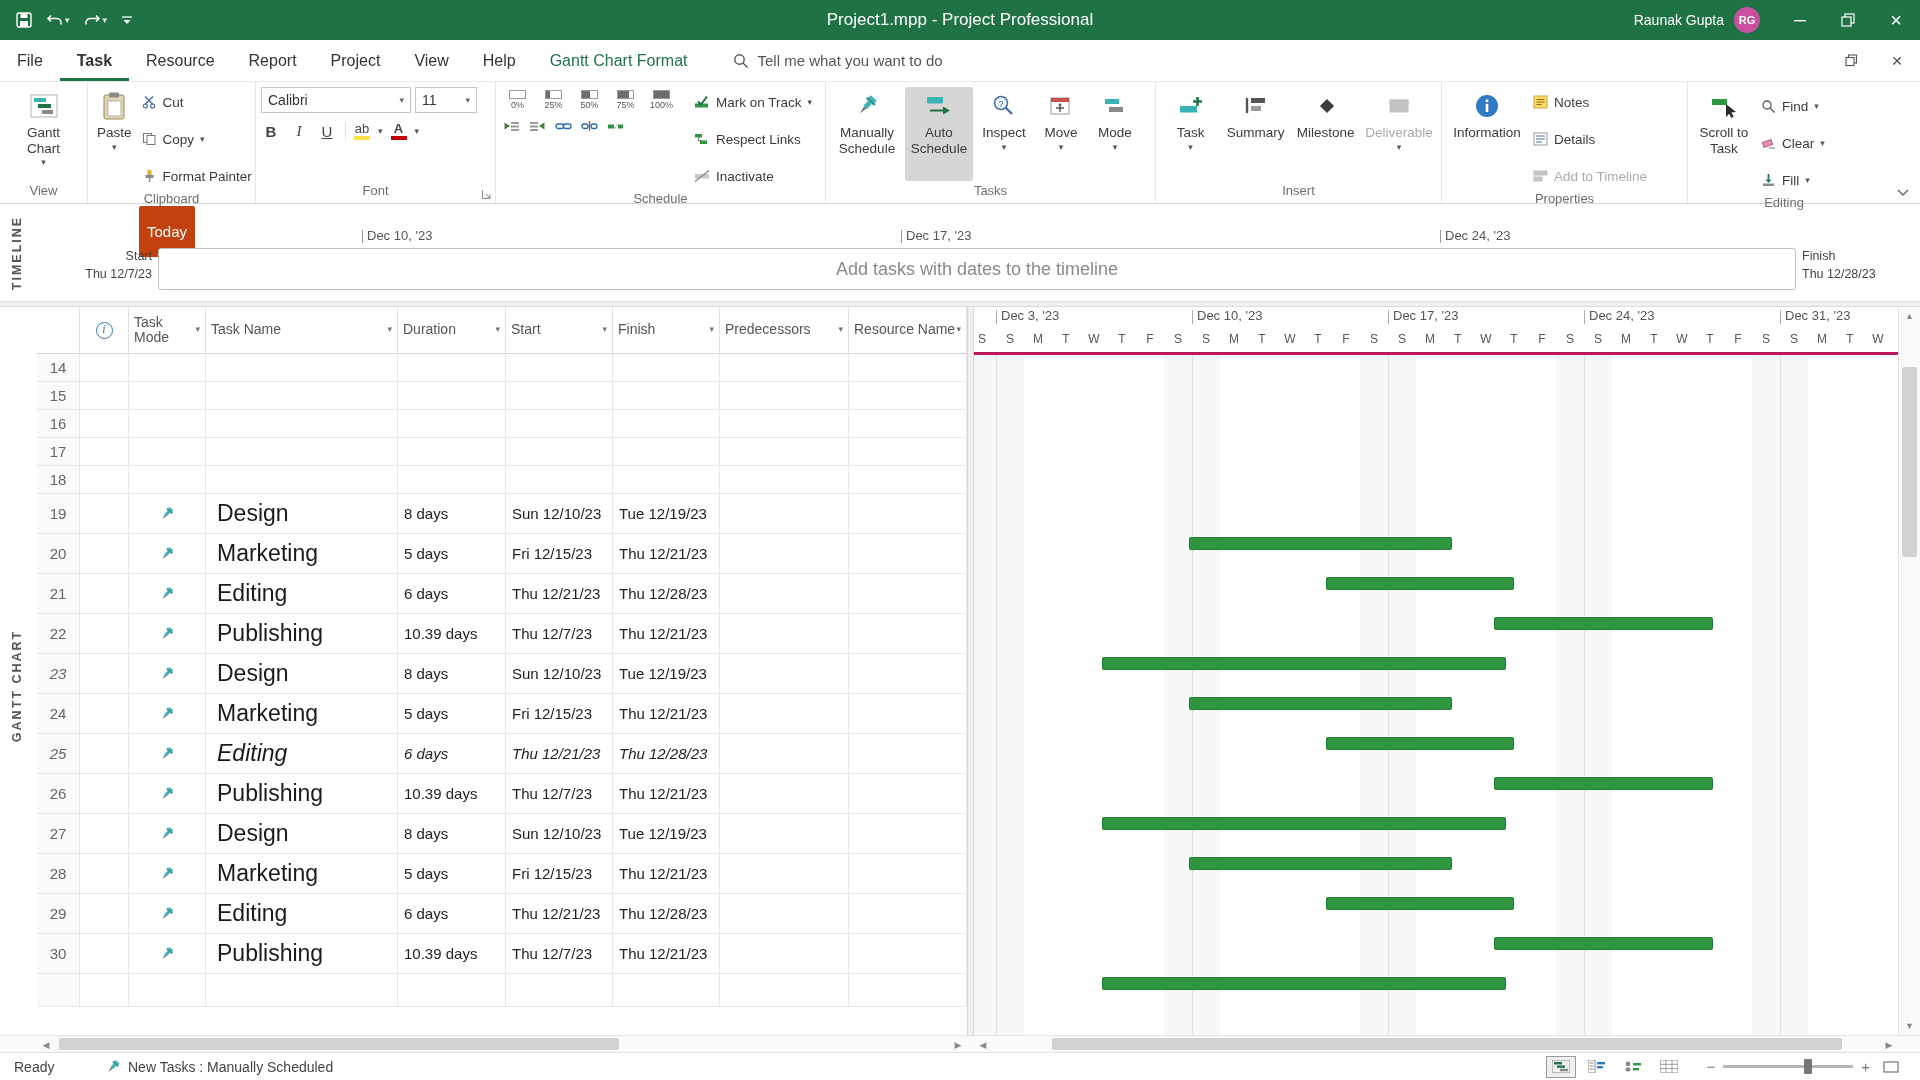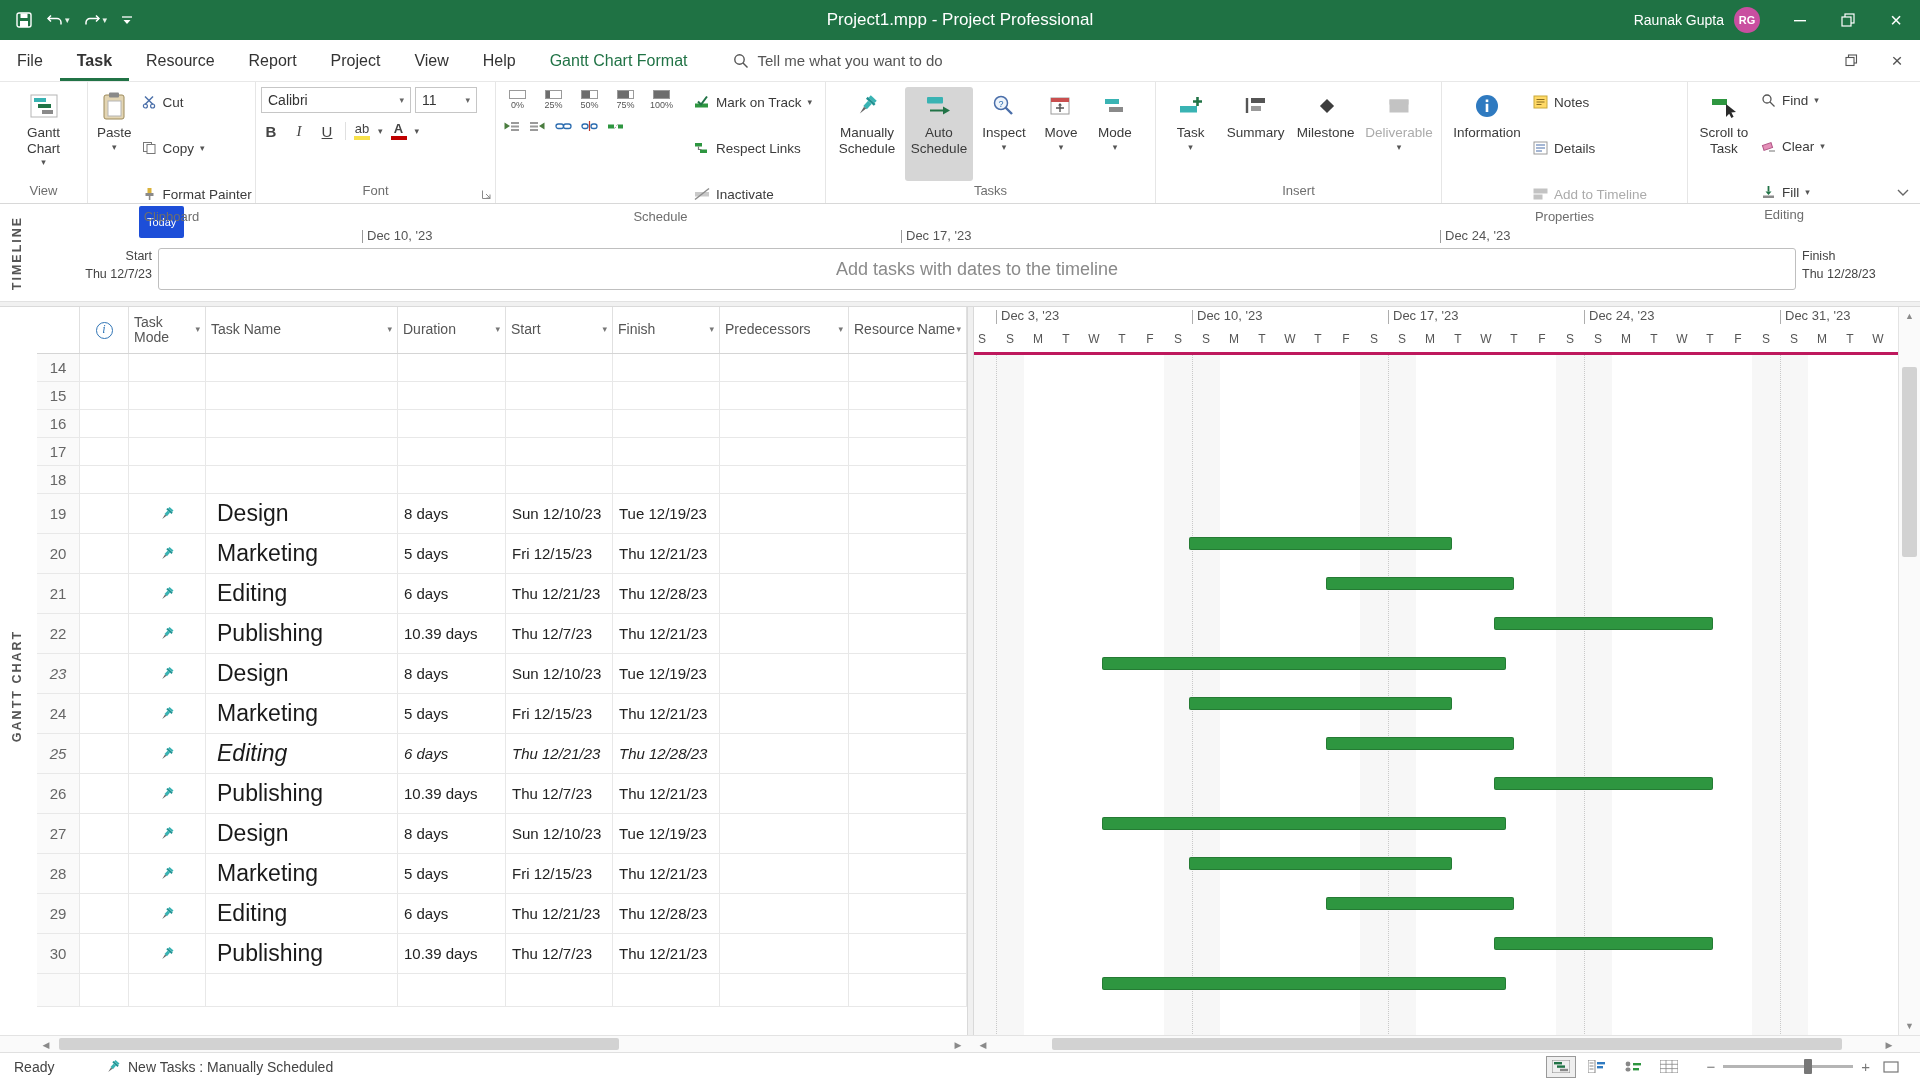--- a/index.html
+++ b/index.html
@@ -31,21 +31,21 @@
 #ribbon{position:absolute;top:82px;left:0;width:1920px;height:122px;background:#fff;border-bottom:1px solid #d8d8d8;display:flex;z-index:28}
 .rgroup{height:100%;display:flex;flex-direction:column;border-right:1px solid #e6e6e6;position:relative;flex:none}
 .rg-content{flex:1;display:flex;align-items:stretch;padding:5px 5px 0;gap:2px}
 .rg-label{height:22px;text-align:center;font-size:13px;color:#6e6e6e;line-height:19px}
 .bigbtn{display:flex;flex-direction:column;align-items:center;justify-content:flex-start;padding:3px 4px 0;border-radius:3px;text-align:center;font-size:13.5px;color:#3b3b3b;line-height:1.15}
 .bigbtn .bicon{height:32px;display:flex;align-items:center;margin-bottom:3px}
 .bigbtn .bcaret{font-size:9px;color:#555;margin-top:1px}
 .bigbtn.selected{background:#D6D6D6}
 .bigbtn.disabled,.smallbtn.disabled{color:#ababab}
 .bigbtn.disabled svg *,.smallbtn.disabled svg *{fill:#c3c3c3!important;stroke:#c3c3c3!important}
-.vstack{display:flex;flex-direction:column;justify-content:flex-start;gap:20px}
+.vstack{display:flex;flex-direction:column;justify-content:flex-start;gap:11px}
 .smallbtn{display:flex;align-items:center;gap:6px;font-size:13.5px;color:#3b3b3b;height:26px;padding:0 4px;white-space:nowrap}
 .smallbtn .caret{font-size:9px;color:#555}
 .ico{display:inline-flex;align-items:center;justify-content:center}
 .combo{display:flex;align-items:center;justify-content:space-between;border:1px solid #c6c6c6;background:#fff;height:26px;padding:0 6px;font-size:14px;color:#333}
 .combo .caret{font-size:9px;color:#666}
 .fontrow{display:flex;gap:4px;align-items:center}
 .fmtrow{display:flex;gap:8px;align-items:center;margin-top:7px}
 .fbtn{font-size:15px;color:#444;width:20px;text-align:center}
 .txticon{display:inline-flex;flex-direction:column;align-items:center;font-size:13px;line-height:1;color:#444}
 .txticon .cbar{width:16px;height:4px;margin-top:1px}
@@ -54,21 +54,21 @@
 .pct-ico{width:17px;height:9px;border:1px solid #9a9a9a;position:relative;background:#fff}
 .pct-fill{position:absolute;left:0;top:0;bottom:0;background:#6d6d6d}
 .pct-lbl{font-size:9px;color:#555}
 .schrow2{display:flex;gap:9px;margin-top:9px;padding-left:2px}
 .launcher{position:absolute;right:3px;bottom:3px}
 #ribbon-collapse{position:absolute;right:10px;bottom:6px}
 
 
 #timeline{position:absolute;top:204px;left:0;width:1920px;height:97px;background:#fff;z-index:10}
 .pane-vlabel{position:absolute;left:17px;top:50%;transform:translate(-50%,-50%) rotate(-90deg);font-size:12.5px;letter-spacing:2px;color:#555;font-weight:bold;white-space:nowrap}
-#today-badge{position:absolute;left:139px;top:2px;background:#1d4ed8;color:#fff;font-size:11px;padding:10px 8px;border-radius:2px}
+#today-badge{position:absolute;left:139px;top:2px;background:#c2410c;color:#fff;font-size:15px;padding:17px 8px;border-radius:2px}
 .tl-week{position:absolute;top:26px;font-size:13px;color:#555;border-left:1px solid #9a9a9a;padding-left:4px;line-height:12px;height:13px;white-space:nowrap}
 #tl-box{position:absolute;left:158px;top:44px;width:1638px;height:42px;border:1px solid #bfbfbf;border-radius:3px;background:#fff;display:flex;align-items:center;justify-content:center;font-size:18px;color:#8a8a8a}
 .tl-side{position:absolute;top:44px;font-size:12.5px;color:#444;line-height:1.4}
 #tl-start{left:0;width:152px;text-align:right}
 #tl-finish{left:1802px;width:115px;text-align:left}
 #tl-splitter{position:absolute;top:301px;left:0;width:1920px;height:6px;background:#f1f1f1;border-top:1px solid #e2e2e2;border-bottom:1px solid #dadada;z-index:11}
 
 
 #main{position:absolute;top:307px;left:0;width:1920px;height:728px;background:#fff;overflow:hidden}
 #table{position:absolute;left:37px;top:0;width:930px;height:728px;overflow:hidden}
@@ -580,21 +580,21 @@
     <div class="rg-content">
       <div class="bigbtn" style="width:62px">
         <span class="bicon ico">
             <svg width="28" height="26">
               <rect x="2" y="6" width="15" height="6" fill="#2E9640"></rect>
               <polygon points="16,11 16,24 19.2,20.8 21.4,25 23.6,23.8 21.4,19.6 26,19" fill="#2b2b2b"></polygon>
             </svg>
           </span>
         <span>Scroll to Task</span>
       </div>
-      <div class="vstack" style="margin-top:0">
+      <div class="vstack" style="margin-top:6px">
         <div class="smallbtn">
             <span class="ico">
               <svg width="15" height="14">
                 <circle cx="6" cy="6" r="4" stroke="#555" fill="none" stroke-width="1.3"></circle>
                 <line x1="9" y1="9" x2="13.5" y2="13.5" stroke="#555" stroke-width="1.3"></line>
               </svg>
             </span>
             <span>Find</span>
             <span class="caret">▾</span>
           </div>

